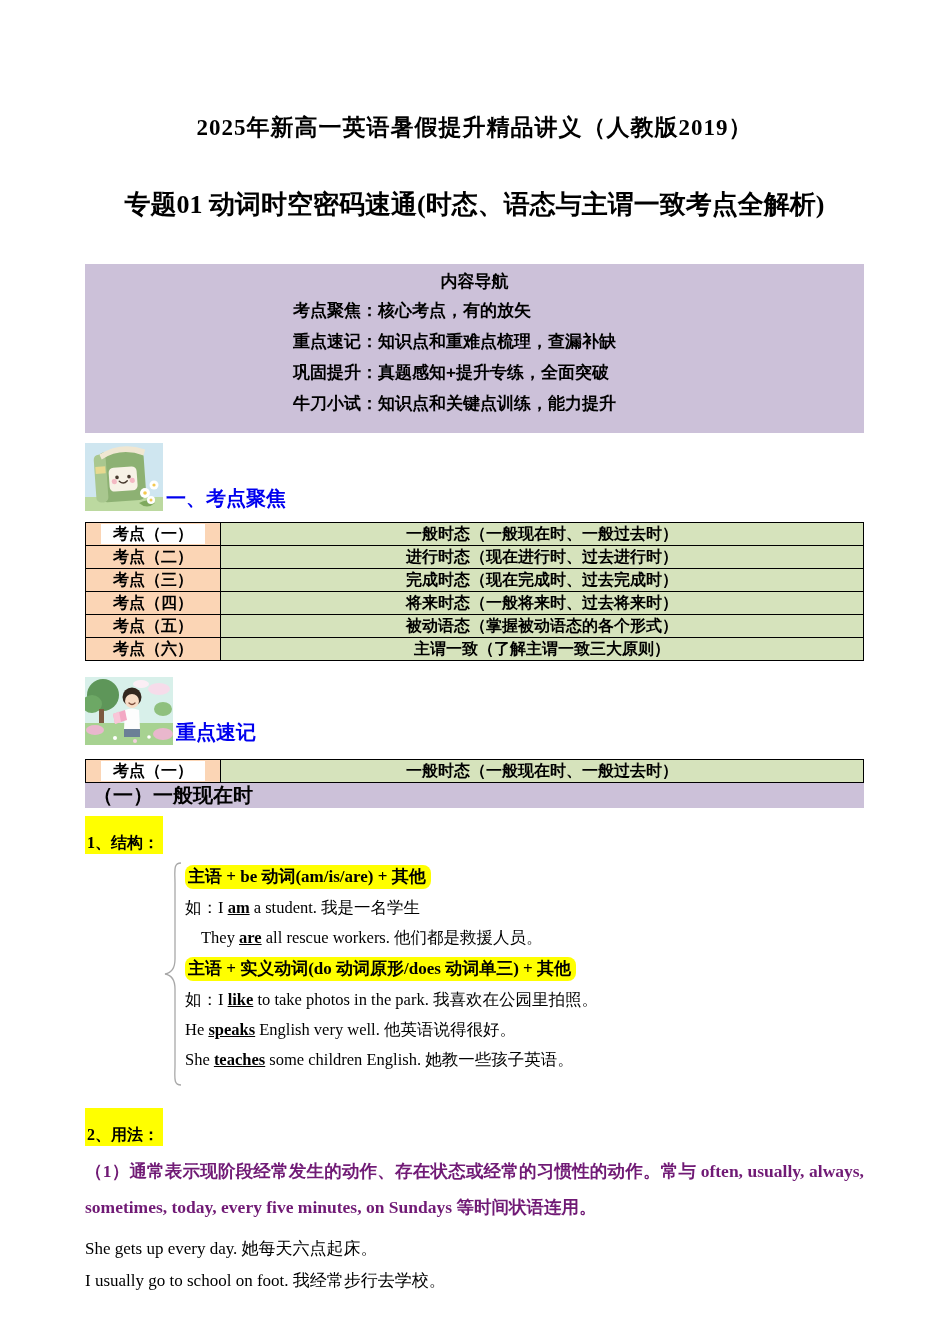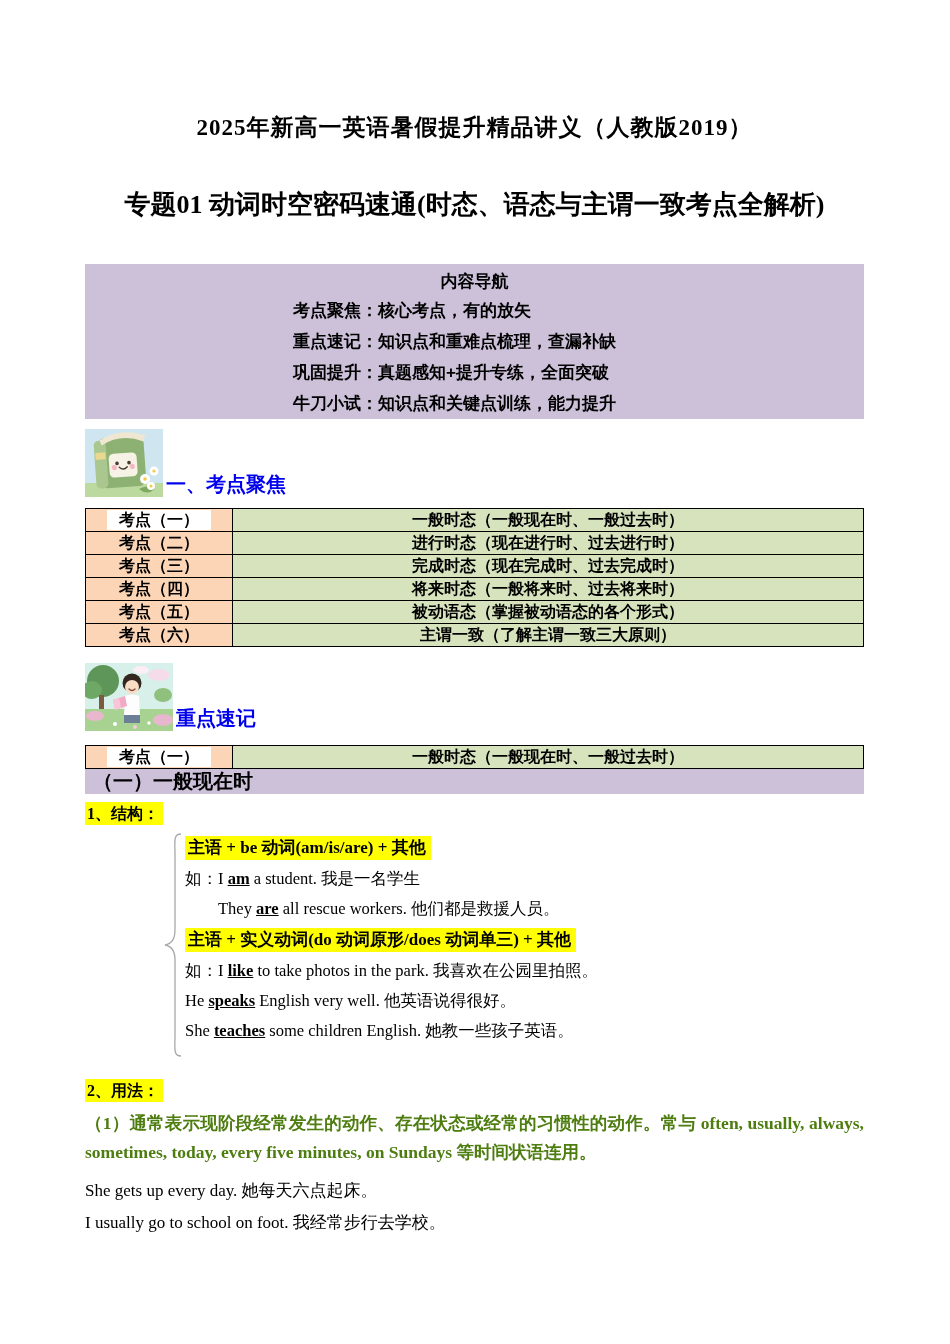--- a/index.html
+++ b/index.html
@@ -12,21 +12,21 @@
 
   .doc-title {
     text-align:center; font-size:23px; font-weight:bold; letter-spacing:1px;
     font-family:"Liberation Serif", serif;
   }
   .doc-subtitle {
     margin-top:44px; text-align:center; font-size:26px; font-weight:bold;
   }
 
   .navbox {
-    margin-top:42px; background:#ccc1d9; padding:4px 0 0 0;
+    margin-top:42px; background:#ccc1d9; padding:4px 0 14px 0;
   }
   .navbox-title {
     text-align:center; font-family:"Liberation Sans", sans-serif;
     font-weight:bold; font-size:17px; line-height:27px;
   }
   .navbox-lines { margin-left:208px; }
   .navbox-line {
     font-family:"Liberation Sans", sans-serif; font-weight:bold;
     font-size:17px; line-height:31px;
   }
@@ -37,54 +37,54 @@
     font-family:"Liberation Sans", sans-serif; font-weight:bold;
     font-size:20px; color:#0000ee; line-height:24px; margin-left:3px;
     padding-bottom:1px;
   }
 
   table.points { width:100%; border-collapse:collapse; margin-top:11px; }
   table.points td {
     border:1.5px solid #000; height:22px; text-align:center;
     font-weight:bold; font-size:16px; padding:0; line-height:22px;
   }
-  td.peach { width:147px; background:#fbd5b5; }
+  td.peach { width:135px; background:#fbd5b5; }
   td.green { background:#d6e3bc; }
   .white-hl { background:#ffffff; padding:0 12px; display:inline-block; line-height:20px; }
 
   .heading-row.second { margin-top:16px; }
   table.points.single { margin-top:14px; }
 
   .purple-bar {
     background:#ccc1d9; font-weight:bold; font-size:20px;
     padding:2px 8px 3px 8px; line-height:20px;
   }
 
   .yellow-label-row { margin-top:8px; }
   .yellow-label {
     display:inline-block; background:#ffff00; font-weight:bold;
-    font-size:16px; padding:3px 4px 2px 2px; line-height:18px;
+    font-size:16px; padding:18px 4px 2px 2px; line-height:18px;
   }
   .yellow-label-row.usage { margin-top:21px; }
 
   .structure-block { display:flex; margin-left:77px; margin-top:7px; }
   .brace { flex:0 0 auto; margin-right:1px; }
   .structure-content { padding-top:2px; }
   .formula-line { margin:2px 0 4px 0; }
   .formula {
     display:inline-block; background:#ffff00; font-weight:bold;
-    font-size:17px; padding:2px 5px 3px 3px; line-height:19px;
+    font-size:17px; padding:2px 5px 3px 3px; line-height:19px;border-radius:8px;
   }
   .example { font-size:16.5px; line-height:22px; margin:8px 0; }
-  .example.indent1 { margin-left:33px; }
+  .example.indent1 { margin-left:16px; }
   .bu { font-weight:bold; text-decoration:underline; }
 
   .blue-rule {
-    margin-top:7px; color:#4d7c0f; font-weight:bold; font-size:17.5px;
-    line-height:29px; text-align:justify;
+    margin-top:7px; color:#701a75; font-weight:bold; font-size:17.5px;
+    line-height:36px; text-align:justify;
   }
   .plain-example { font-size:17px; line-height:23px; margin-top:9px; }
   .plain-example.first { margin-top:12px; }
 </style>
 </head>
 <body>
 
 <div class="page">
   <div class="content">
 

